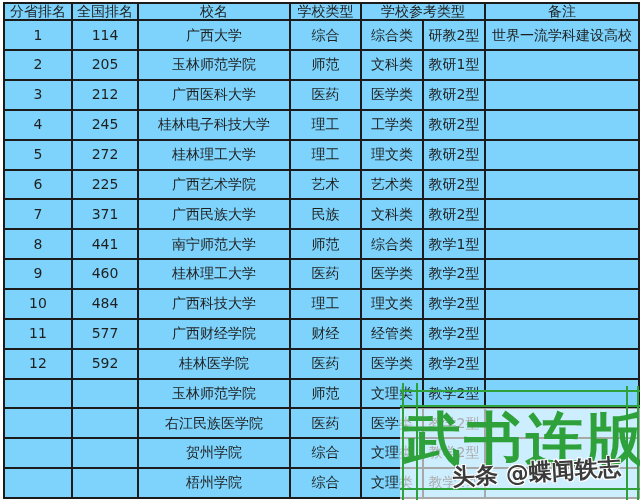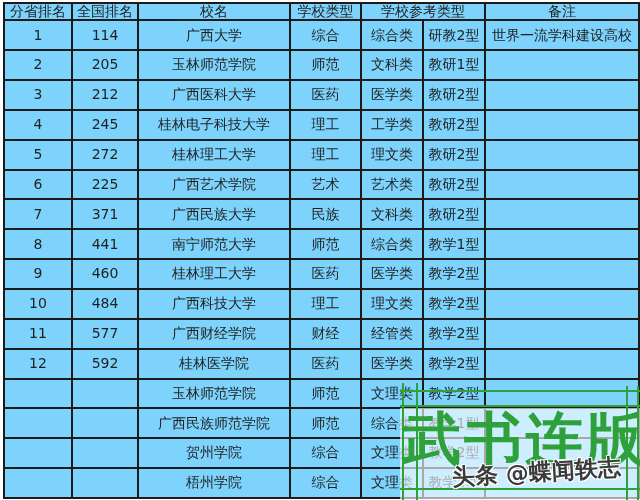--- a/index.html
+++ b/index.html
@@ -179,24 +179,24 @@
           <td></td>
           <td class="name">玉林师范学院</td>
           <td>师范</td>
           <td>文理类</td>
           <td>教学2型</td>
           <td></td>
         </tr>
         <tr>
           <td></td>
           <td></td>
-          <td class="name">广西民族师范学院</td>
-          <td>师范</td>
-          <td>综合类</td>
-          <td>教学1型</td>
+          <td class="name">右江民族医学院</td>
+          <td>医药</td>
+          <td>医学类</td>
+          <td>教学2型</td>
           <td></td>
         </tr>
         <tr>
           <td></td>
           <td></td>
           <td class="name">贺州学院</td>
           <td>综合</td>
           <td>文理类</td>
           <td>教学2型</td>
           <td></td>

